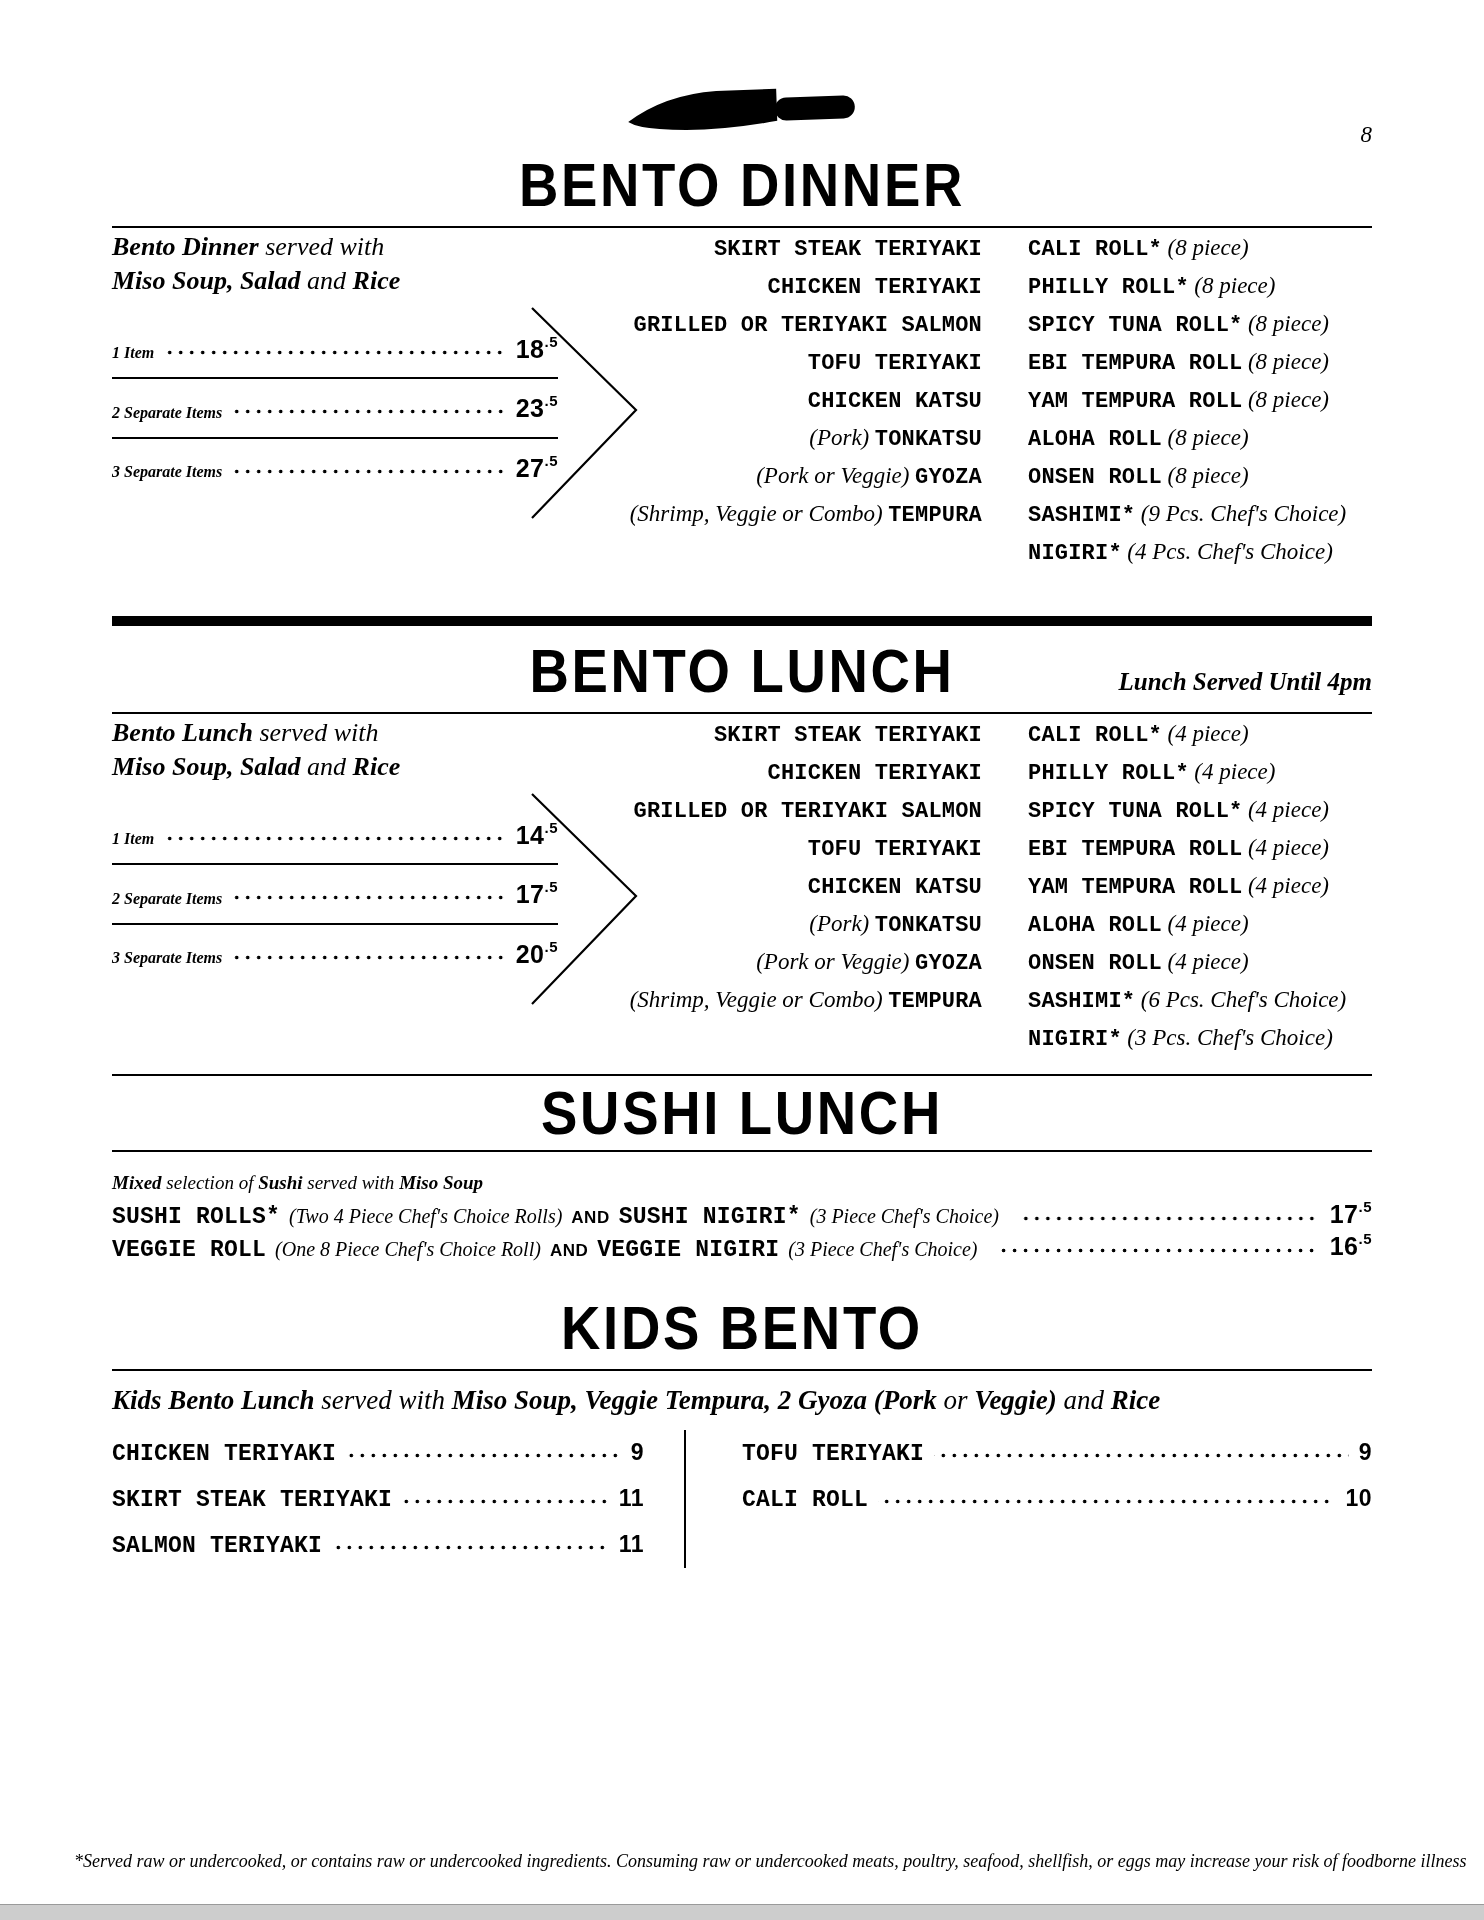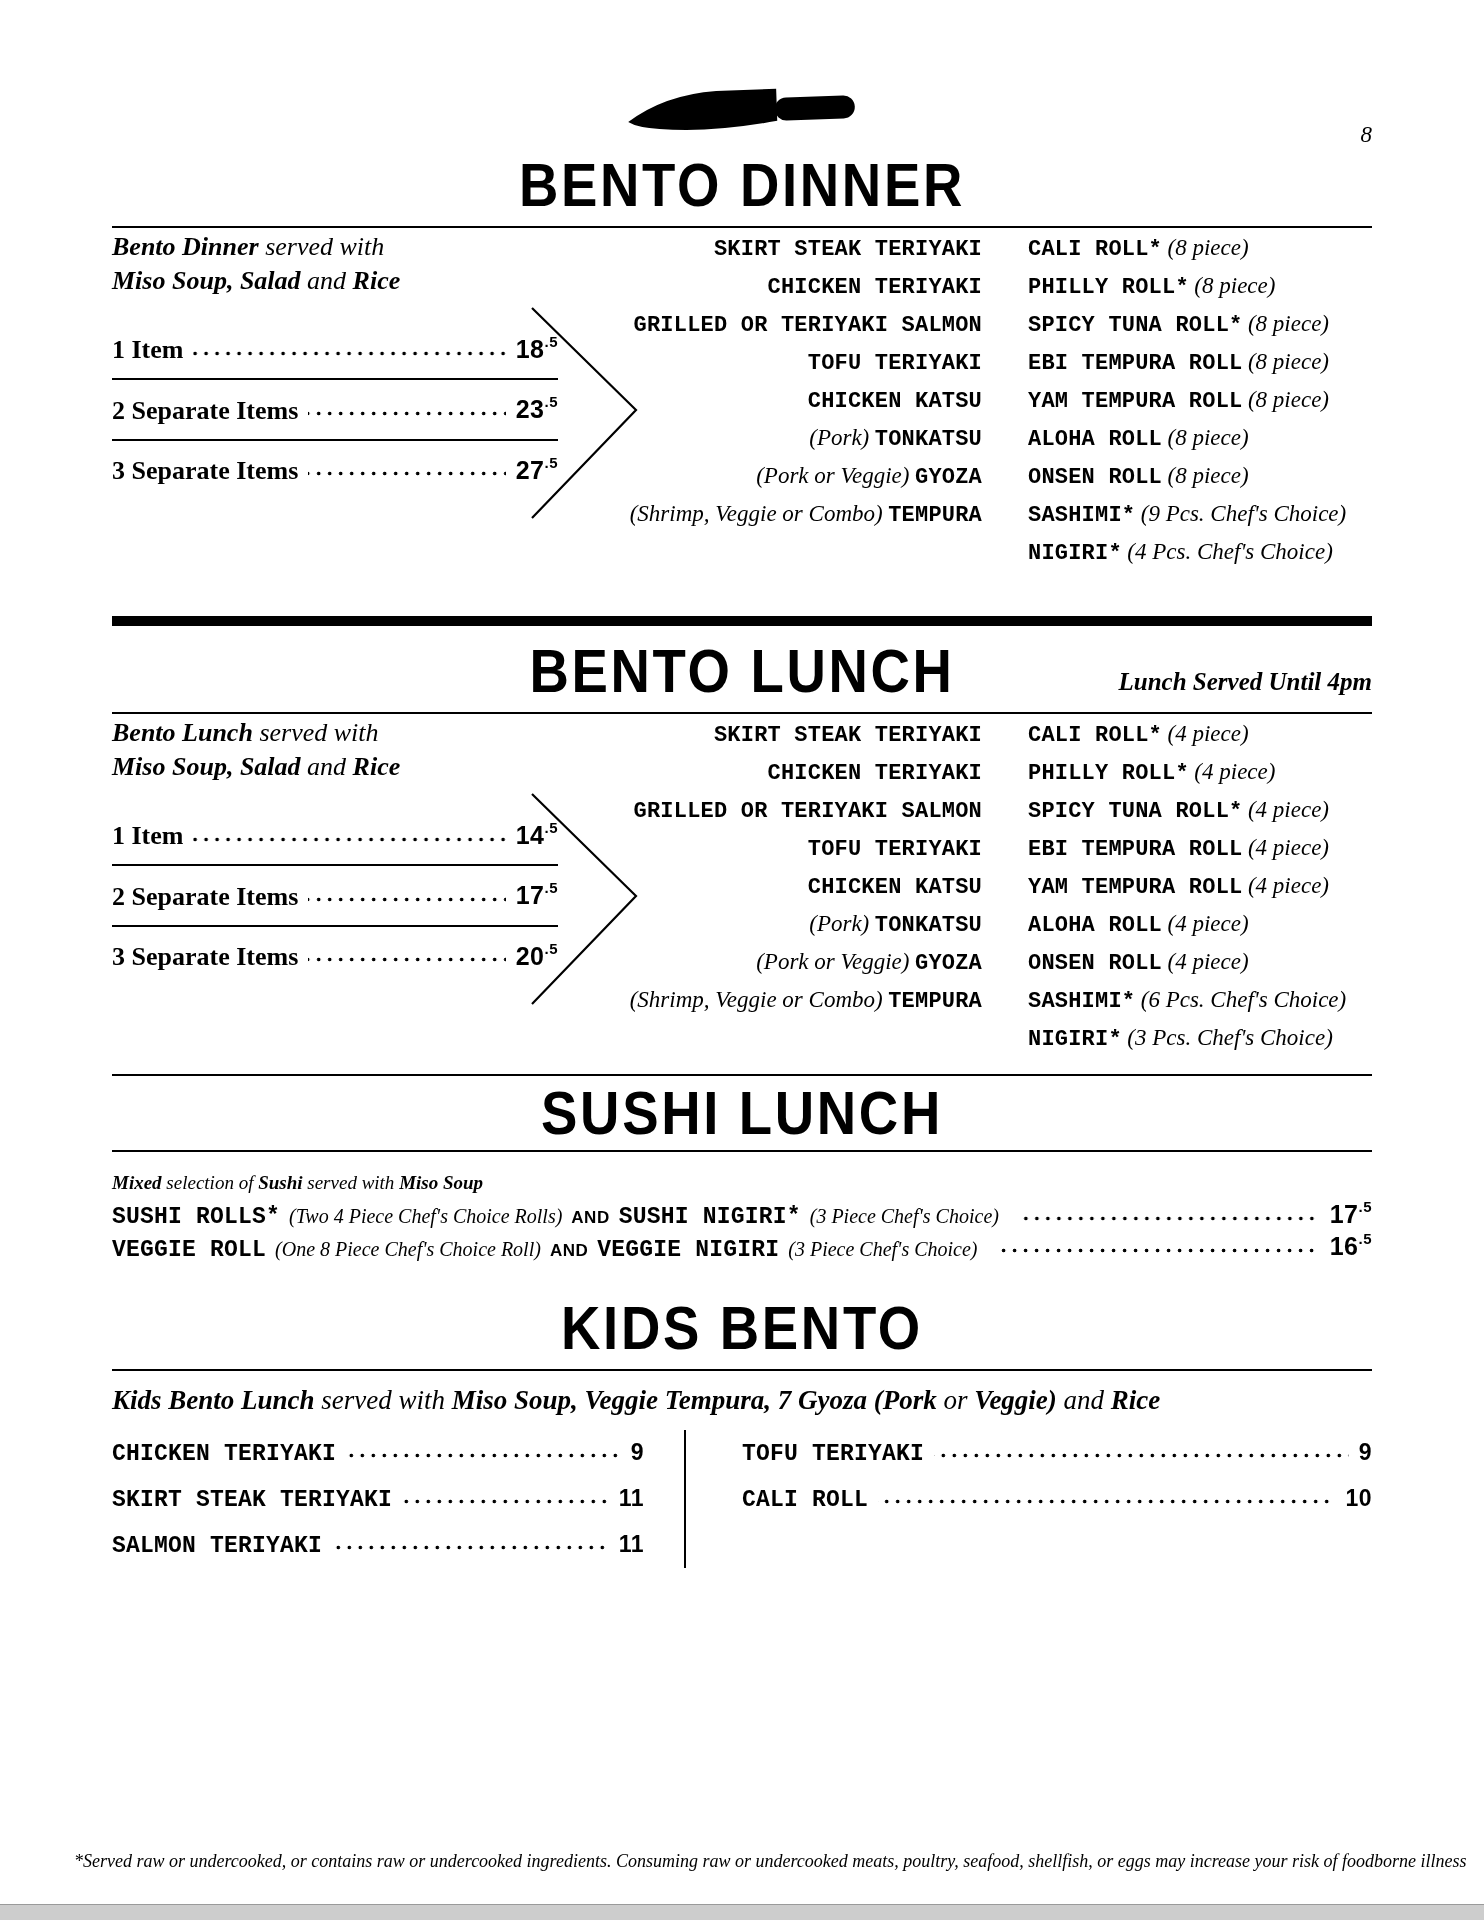--- a/index.html
+++ b/index.html
@@ -37,21 +37,21 @@
   .bento-grid { position: relative; display: flex; margin-top: 2px; }
   .col-left  { flex: 0 0 446px; width: 446px; }
   .col-mid   { flex: 0 0 362px; width: 362px; margin-left: 62px; text-align: right; }
   .col-right { flex: 1 1 auto; margin-left: 46px; }
 
   .served-line { font-style: italic; font-size: 26px; line-height: 34px; }
   .served-block { margin-bottom: 22px; }
 
   .price-row { display: flex; align-items: baseline; padding: 15px 0 13px; }
   .price-row.ruled { border-bottom: 2px solid #000; }
-  .plabel { font-weight: bold; font-size: 26px; }
+  .plabel { font-style: italic; font-weight: bold; font-size: 16px; }
 
   .price {
     font-family: "Liberation Sans", sans-serif; font-weight: bold;
     font-size: 25px; font-style: normal; letter-spacing: 0.5px; white-space: nowrap;
   }
   .price sup { font-size: 15px; vertical-align: super; position: relative; top: -2px; }
 
   .leader {
     flex: 1 1 auto; align-self: center; height: 5px; margin: 0 10px;
     background-image: radial-gradient(circle, #000 1.7px, transparent 2.1px);
@@ -249,21 +249,21 @@
         <span class="iname">VEGGIE NIGIRI</span>
         <i class="note">(3 Piece Chef's Choice)</i>
         <span class="leader"></span>
         <span class="price"><span>16</span><sup>.5</sup></span>
       </div>
     </section>
 
     <section>
       <h1 class="section-title" style="margin-top:30px;">KIDS BENTO</h1>
       <hr class="rule">
-      <p class="kids-desc"><b>Kids Bento Lunch</b><span> served with </span><b>Miso Soup, Veggie Tempura, 7 Gyoza (Pork</b><span> or </span><b>Veggie)</b><span> and </span><b>Rice</b></p>
+      <p class="kids-desc"><b>Kids Bento Lunch</b><span> served with </span><b>Miso Soup, Veggie Tempura, 2 Gyoza (Pork</b><span> or </span><b>Veggie)</b><span> and </span><b>Rice</b></p>
 
       <div class="kids-cols">
         <div class="kids-left">
           <div class="kids-row">
             <span class="iname">CHICKEN TERIYAKI</span>
             <span class="leader"></span>
             <span class="price">9</span>
           </div>
           <div class="kids-row">
             <span class="iname">SKIRT STEAK TERIYAKI</span>

